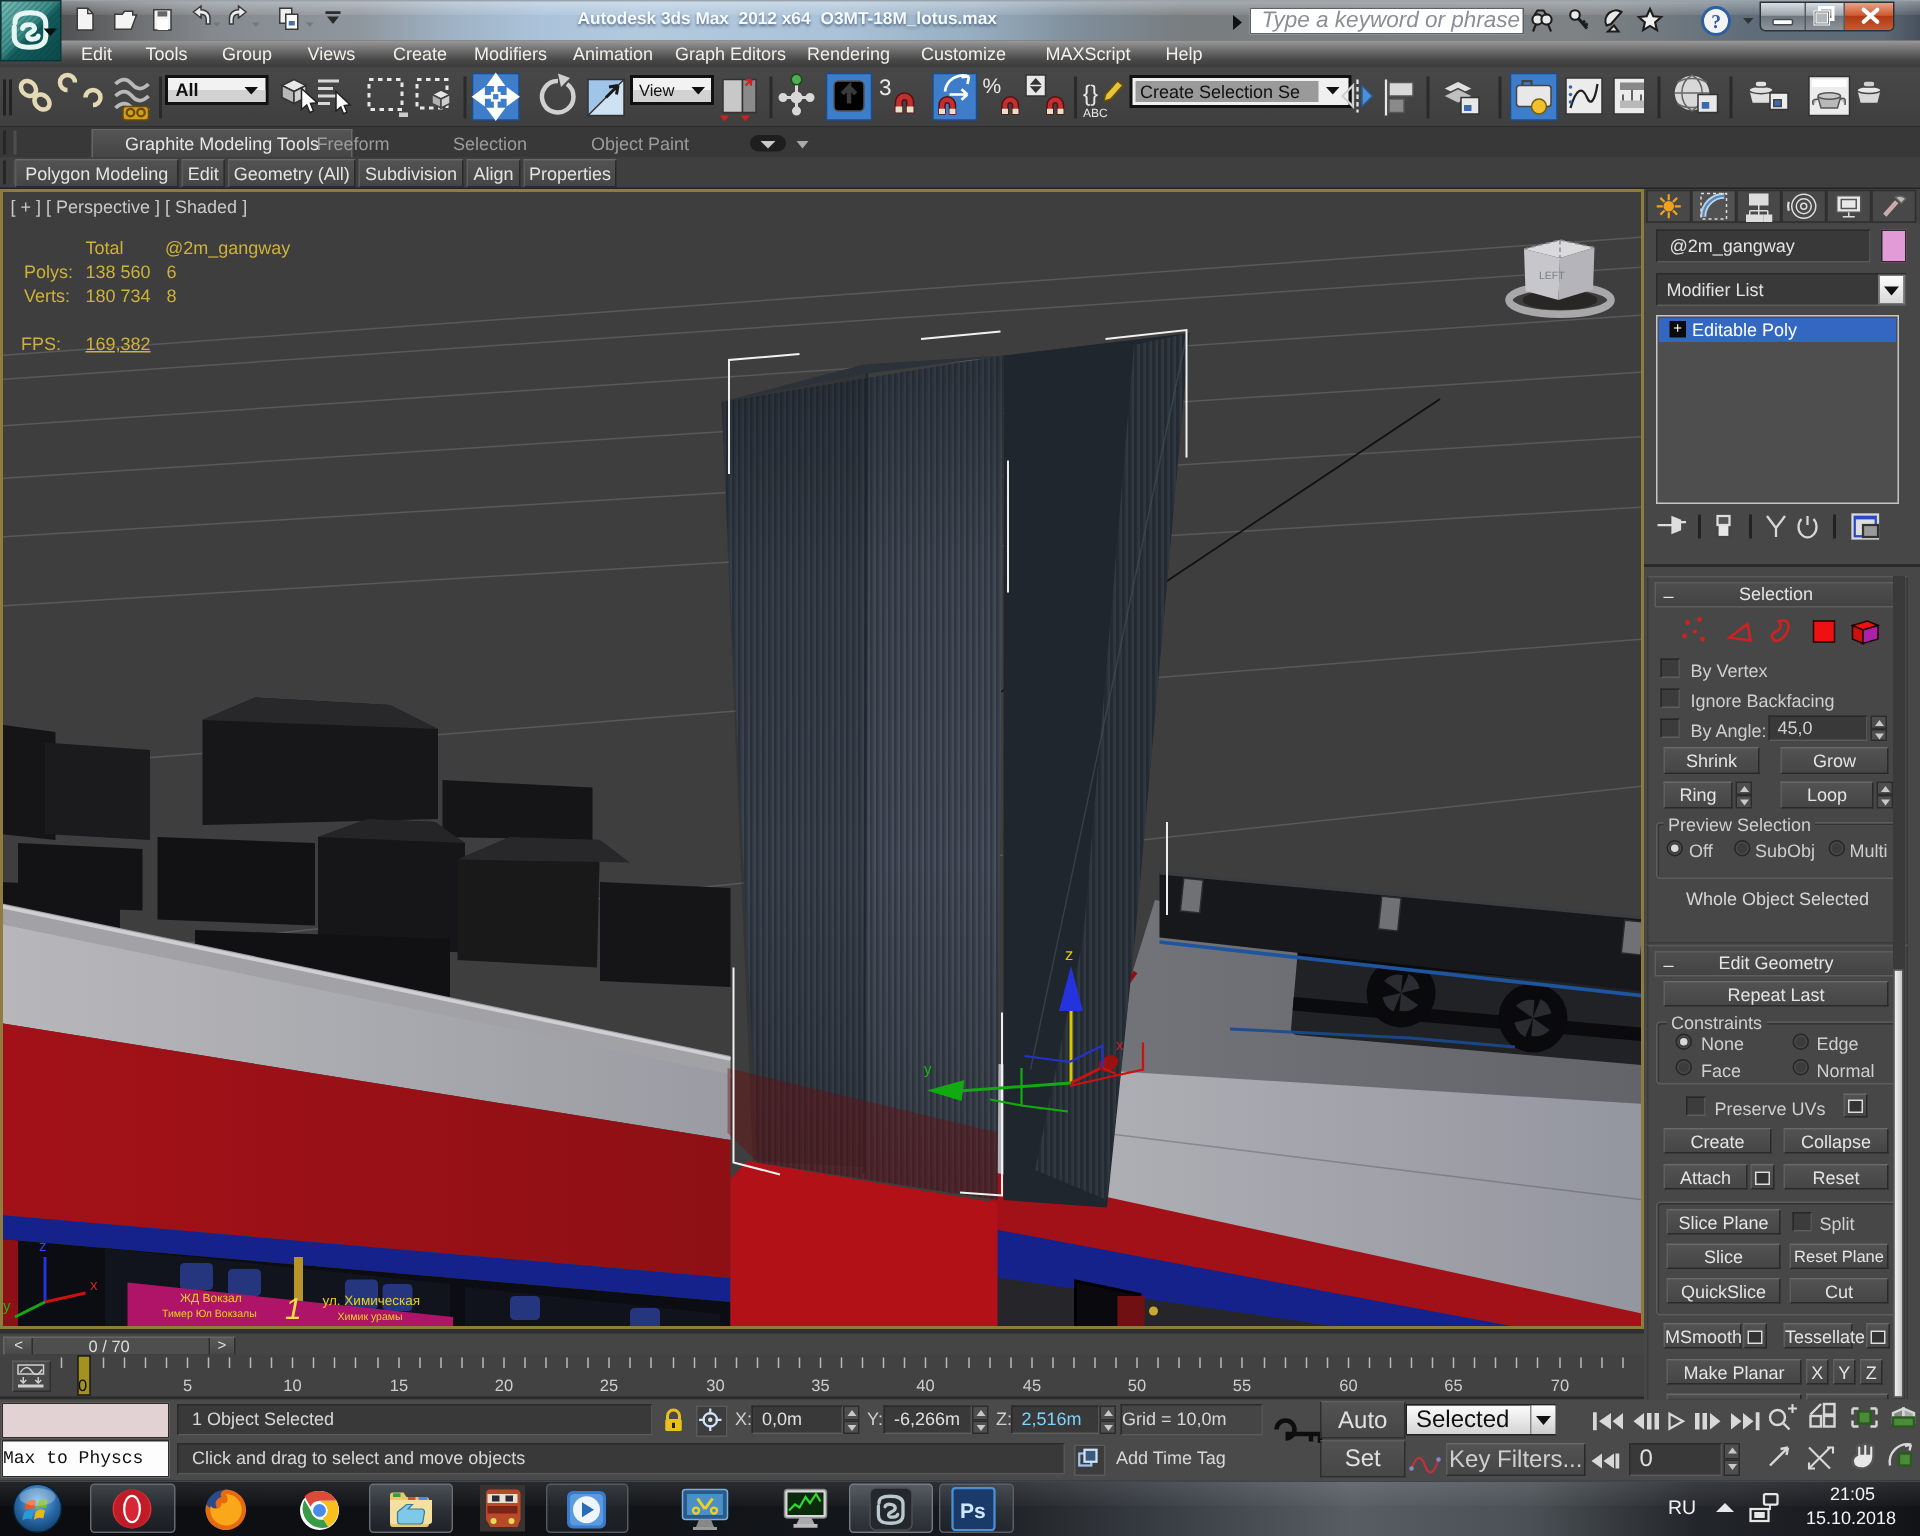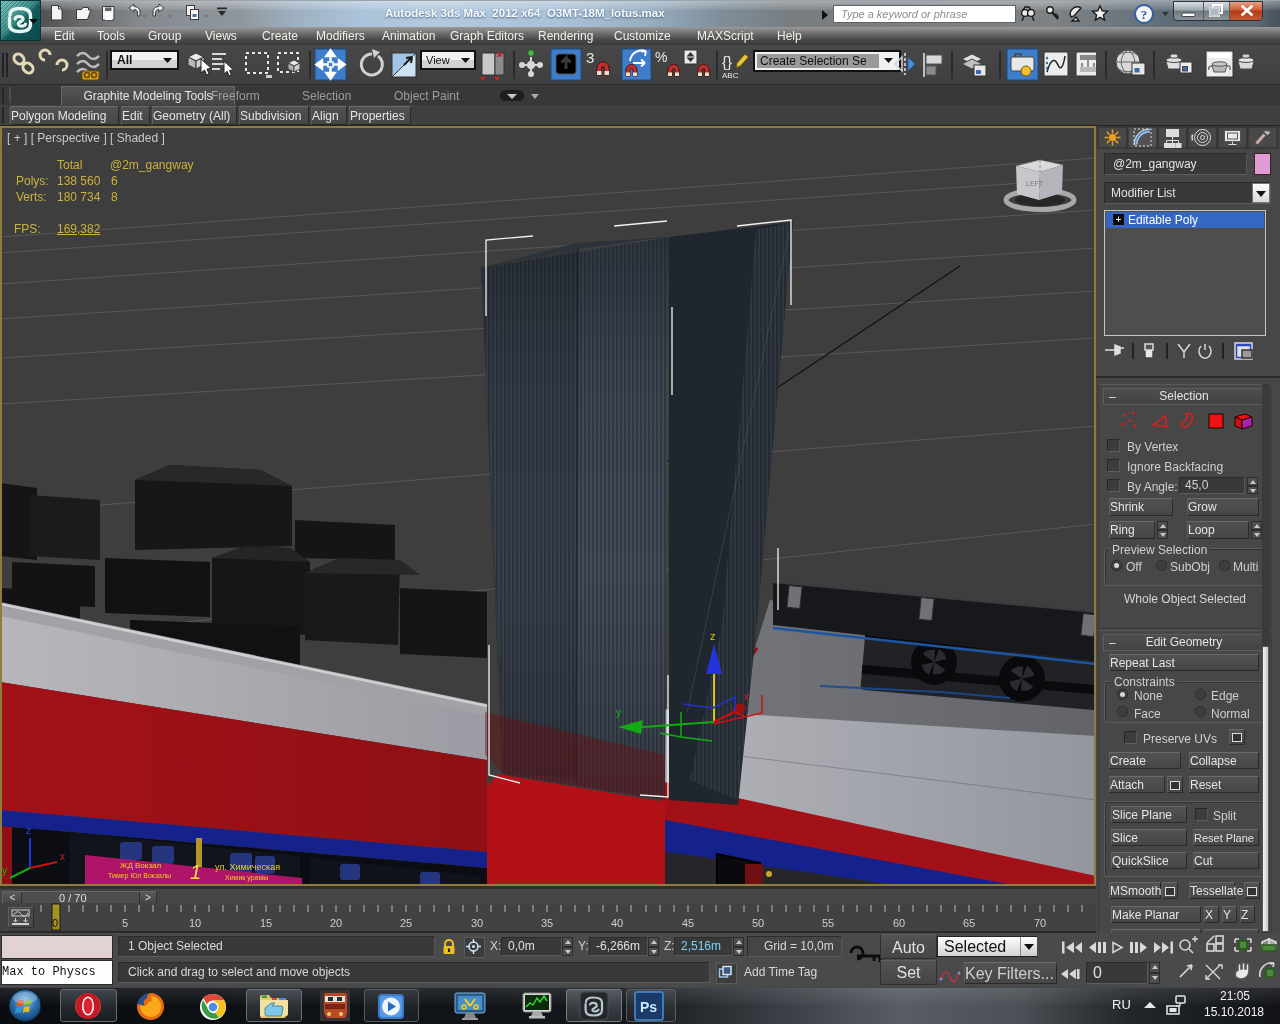--- a/index.html
+++ b/index.html
@@ -1,17 +1,17 @@
 <!DOCTYPE html>
 <html><head><meta charset="utf-8">
 <style>
 html,body{margin:0;padding:0;}
 #root{position:relative;width:1280px;height:1024px;overflow:hidden;background:#454545;font-family:"Liberation Sans",sans-serif;font-size:11px;color:#ddd;}
 .abs{position:absolute;}
-.btn{position:absolute;background:linear-gradient(#525252,#464646);border:1px solid #2a2a2a;border-top-color:#6a6a6a;border-left-color:#5e5e5e;color:#e4e4e4;box-sizing:border-box;}
+.btn{position:absolute;background:linear-gradient(#525252,#464646);border:1px solid #2a2a2a;border-top-color:#6a6a6a;border-left-color:#5e5e5e;color:#e4e4e4;text-align:center;box-sizing:border-box;}
 .sunk{position:absolute;background:#393939;border:1px solid #2b2b2b;border-bottom-color:#5b5b5b;border-right-color:#555;color:#d0d0d0;box-sizing:border-box;}
 .chk{position:absolute;width:11px;height:11px;background:#3c3c3c;border:1px solid #272727;border-bottom-color:#5e5e5e;border-right-color:#555;box-sizing:content-box;}
 .rad{position:absolute;width:9px;height:9px;border-radius:50%;background:#3c3c3c;border:1px solid #272727;box-shadow:inset 0 0 0 1px #4a4a4a;}
 .rad.on:after{content:"";position:absolute;left:2px;top:2px;width:5px;height:5px;border-radius:50%;background:#d8d8d8;}
 .grp{position:absolute;border:1px solid #5c5c5c;border-radius:3px;box-shadow:inset 1px 1px 0 #333;}
 .glab{position:absolute;background:#474747;padding:0 3px;color:#cfcfcf;}
 .sp{position:absolute;width:11px;box-sizing:border-box;}
 .sp div{height:50%;background:#4e4e4e;border:1px solid #2c2c2c;position:relative;box-sizing:border-box;}
 .sp div:after{content:"";position:absolute;left:2px;border-left:3px solid transparent;border-right:3px solid transparent;}
 .sp .u:after{top:2px;border-bottom:4px solid #c8c8c8;}
@@ -62,21 +62,21 @@
         <rect x="169" y="4.5" width="10" height="1.8" fill="#2a2a2a"></rect>
       </svg>
     </div>
 
     <div class="abs" style="left:385px;top:7px;color:#f6fafd;font-size:11.5px;font-weight:bold;white-space:nowrap;text-shadow:0 1px 2px rgba(40,60,90,0.7);">Autodesk 3ds Max&nbsp; 2012 x64</div>
     <div class="abs" style="left:547px;top:7px;color:#f6fafd;font-size:11.5px;font-weight:bold;white-space:nowrap;text-shadow:0 1px 2px rgba(40,60,90,0.7);">O3MT-18M_lotus.max</div>
 
     <div class="abs" style="left:818px;top:6px;width:13px;height:18px;"><svg width="13" height="18">
           <path d="M4 4 l6 5 -6 5 z" fill="#111"></path>
         </svg></div>
-    <div class="abs" style="left:833px;top:5px;width:183px;height:18px;background:#fff;border:1px solid #5d6265;box-sizing:border-box;color:#8a8f94;font-style:italic;font-size:11px;line-height:16px;padding-left:7px;">Type a keyword or phrase</div>
+    <div class="abs" style="left:833px;top:5px;width:183px;height:18px;background:#fff;border:1px solid #5d6265;box-sizing:border-box;color:#8a8f94;font-style:italic;font-size:15px;line-height:16px;padding-left:7px;">Type a keyword or phrase</div>
     <svg class="abs" style="left:1016px;top:4px;" width="160" height="21" viewBox="0 0 160 21">
       <g stroke="#1c1c1c" stroke-width="1.4" fill="#e9e9e9">
         <circle cx="9" cy="9" r="3.4"></circle>
           <circle cx="15" cy="9" r="3.4"></circle>
           <path d="M7 6 l2 -3 4 0 2 3" fill="none"></path>
           <path d="M8 12 l-2 5 M16 12 l2 5" fill="none"></path>
         <circle cx="34" cy="6" r="3.2"></circle>
           <path d="M36 8 l6 7 M40 13 l2.5 -1 M38.7 11.5 l2 -1.6" fill="none" stroke-width="2"></path>
         <path d="M55 13 a7 7 0 0 1 10 -9 l-7 8 z M60 13 l3 4 h-7 z"></path>
         <path d="M84 2 l2.2 4.8 5.2 .5 -4 3.6 1.2 5.2 -4.6 -2.8 -4.6 2.8 1.2 -5.2 -4 -3.6 5.2 -.5 z" fill="#f0f0f0"></path>
@@ -877,21 +877,21 @@
     <div class="sp" style="left:648px;top:4px;height:19px;">
         <div class="u"></div>
         <div class="d"></div>
       </div>
     <div class="abs" style="left:664px;top:6px;color:#d0d0d0;">Z:</div>
     <div class="sunk" style="left:674px;top:4px;width:59px;height:19px;line-height:17px;padding-left:6px;color:#7dd3fc;">2,516m</div>
     <div class="sp" style="left:733px;top:4px;height:19px;">
         <div class="u"></div>
         <div class="d"></div>
       </div>
-    <div class="sunk" style="left:747px;top:3px;width:95px;height:21px;line-height:19px;padding-left:16px;color:#d8d8d8;background:#454545;">Grid = 10,0m</div>
+    <div class="sunk" style="left:747px;top:3px;width:95px;height:21px;line-height:19px;padding-left:0;color:#d8d8d8;background:#454545;">Grid = 10,0m</div>
   </div>
   <div id="status2" class="abs" style="left:0;top:960px;width:1280px;height:27px;background:#4a4a4a;font-size:12px;">
     <div class="abs" style="left:1px;top:0px;width:112px;height:25px;background:#fdfdfd;border:1px solid #2b2b2b;box-sizing:border-box;color:#111;font-family:'Liberation Mono',monospace;font-size:12px;line-height:23px;white-space:nowrap;overflow:hidden;">Max to Physcs</div>
     <div class="sunk" style="left:118px;top:2px;width:592px;height:21px;line-height:19px;padding-left:9px;color:#d8d8d8;">Click and drag to select and move objects</div>
     <div class="abs" style="left:716px;top:3px;width:19px;height:19px;background:#3c3c3c;border:1px solid #5a5a5a;"><svg width="17" height="17">
           <rect x="2.5" y="5" width="8" height="8" fill="none" stroke="#9ec4ee" stroke-width="1.5"></rect>
           <rect x="6" y="2.5" width="8" height="8" fill="#3c5a7c" stroke="#cfe2f8" stroke-width="1.5"></rect>
         </svg></div>
     <div class="abs" style="left:744px;top:5px;color:#d8d8d8;">Add Time Tag</div>
   </div>

